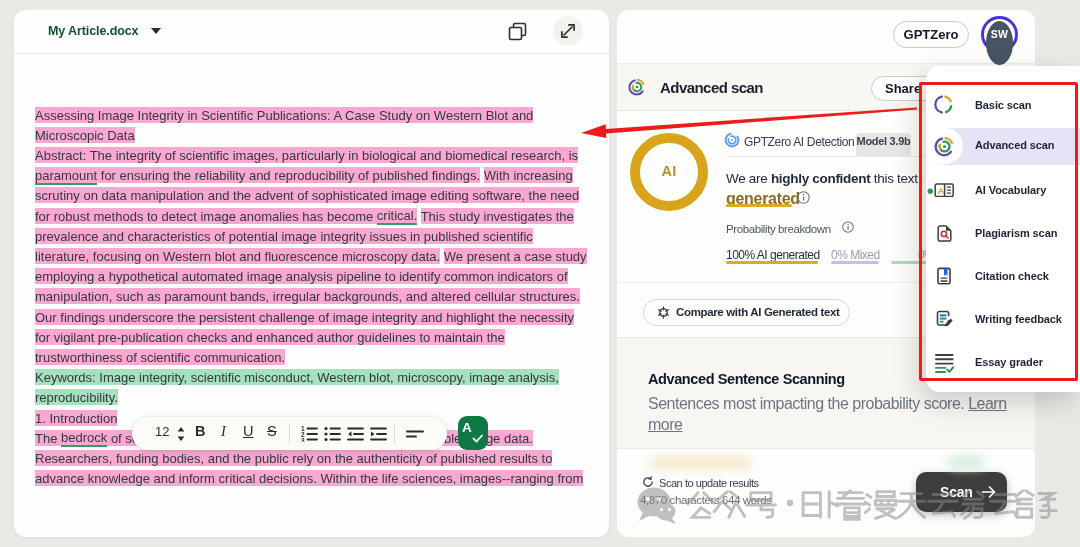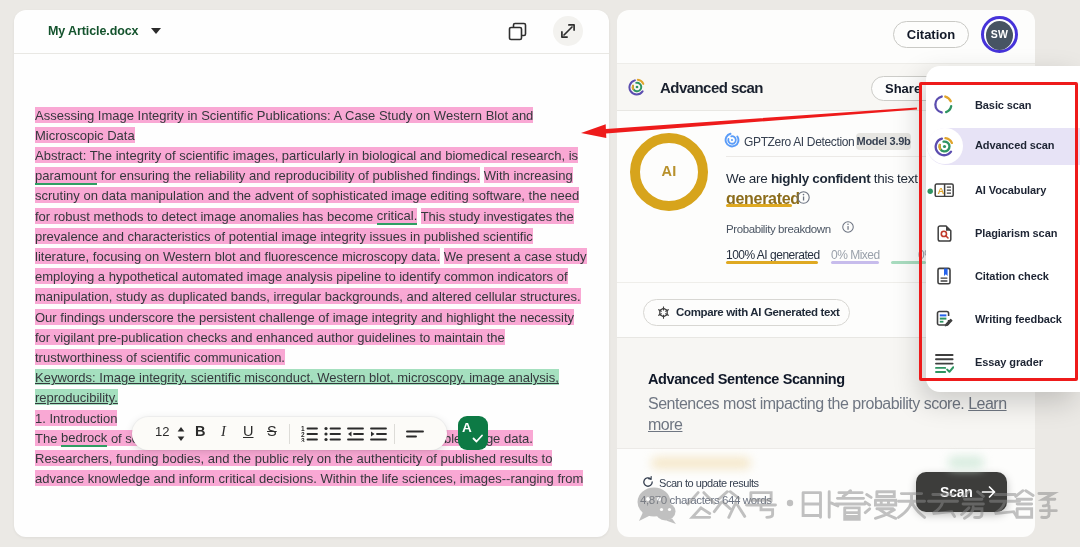--- a/index.html
+++ b/index.html
@@ -8,46 +8,46 @@
 .abs { position:absolute; }
 
 
 #leftcard { left:14px; top:10px; width:595px; height:527px; background:#fefefe; border-radius:12px; box-shadow:0 1px 3px rgba(0,0,0,0.06); }
 #lc-header { left:14px; top:10px; width:595px; height:44px; border-bottom:1px solid #e9e8e4; }
 #lc-title { left:48px; top:24px; font-size:12.5px; font-weight:bold; color:#14532d; letter-spacing:-0.1px; }
 #lc-caret { left:151px; top:28px; width:0; height:0; border-left:5px solid transparent; border-right:5px solid transparent; border-top:6px solid #2b2b2b; }
 #doc { left:35px; top:105.2px; font-size:13px; color:#35383d; }
 .ln { position:absolute; left:0; height:20px; line-height:20px; white-space:nowrap; }
 .hl { background:#f9a8d4; padding:0.5px 0; }
-.hg { background:#a5e0bf; padding:0.5px 0;text-decoration:underline; }
+.hg { background:#a5e0bf; padding:0.5px 0; }
 .gu { border-bottom:2px solid #2f9e63; }
 
 
 #toolbar { left:132px; top:417px; width:315px; height:33px; background:#fcfbf8; border-radius:17px; box-shadow:0 2px 8px rgba(0,0,0,0.13), 0 0 0 1px rgba(0,0,0,0.03); z-index:30; }
 #greenbtn { left:458px; top:416px; width:30px; height:34px; background:#0d7a45; border-radius:9px; z-index:31; }
 
 
 #rp-top { left:617px; top:10px; width:418px; height:54px; background:#fdfdfc; border-radius:12px 12px 0 0; border-bottom:1px solid #eeede9; }
 #rp-scanrow { left:617px; top:64px; width:418px; height:47px; background:#f8f7f4; border-bottom:1px solid #e8e7e3; }
 #rp-results { left:617px; top:111px; width:418px; height:171px; background:#fdfdfc; }
 #rp-compare { left:617px; top:282px; width:418px; height:55px; background:#fdfdfc; border-top:1px solid #efeeea; }
 #rp-sentence { left:617px; top:337px; width:418px; height:111px; background:#f7f6f3; border-top:1px solid #e8e7e3; }
 #rp-bottom { left:617px; top:448px; width:418px; height:89px; background:#fdfdfc; border-radius:0 0 12px 12px; border-top:1px solid #eceae7; }
 
 #feedback { left:893px; top:21px; width:76px; height:27px; border:1px solid #c9c9c5; border-radius:14px; background:#fdfdfc; font-size:13px; font-weight:bold; color:#111827; text-align:center; line-height:25px; }
 #avatar-ring { left:981px; top:16px; width:37px; height:37px; border-radius:50%; border:3px solid #4633d9; background:#fff; }
-#avatar { left:986px; top:21px; width:27px; height:29px; border-radius:50%; background:#475463; color:#fff; font-size:10.5px; font-weight:bold; text-align:center; line-height:27px; letter-spacing:0.3px; }
+#avatar { left:986px; top:21px; width:27px; height:44px; border-radius:50%; background:#475463; color:#fff; font-size:10.5px; font-weight:bold; text-align:center; line-height:27px; letter-spacing:0.3px; }
 
 #scan-title { left:660px; top:79px; font-size:15px; font-weight:bold; color:#1a212e; letter-spacing:-0.55px; }
 #share { left:871px; top:76px; width:84px; height:25px; border:1px solid #ccccc8; border-radius:13px; background:#fdfdfc; font-size:13px; font-weight:bold; color:#111827; text-align:left; padding-left:13px; line-height:23px; }
 
 
 #airing { left:630px; top:133px; width:78px; height:78px; border-radius:50%; border:10px solid #d7a41c; color:#b8912c; font-size:14.5px; font-weight:bold; text-align:center; line-height:57px; letter-spacing:0.2px; }
 #gptzrow { left:744px; top:135px; font-size:12px; letter-spacing:-0.35px; color:#374151; }
-#modelbadge { left:856px; top:133px; width:55px; height:17px; background:#e7e6e2; border-radius:4px; font-size:11px; font-weight:bold; color:#374151; text-align:center; line-height:17px; letter-spacing:-0.3px; white-space:nowrap; }
+#modelbadge { left:856px; top:133px; width:55px; height:24px; background:#e7e6e2; border-radius:4px; font-size:11px; font-weight:bold; color:#374151; text-align:center; line-height:17px; letter-spacing:-0.3px; white-space:nowrap; }
 #res-div { left:726px; top:156px; width:309px; height:1px; background:#eceae7; }
 .conf { position:absolute; font-size:13.5px; color:#1f2937; letter-spacing:-0.3px; }
 #gen-ul { left:726px; top:204px; width:66px; height:3px; background:#dfa922; border-radius:2px; }
 #prob { left:726px; top:223px; font-size:11.5px; color:#4b5563; letter-spacing:-0.4px; }
 .pct { position:absolute; top:248px; font-size:12px; letter-spacing:-0.5px;text-align:right; }
 .pu { position:absolute; top:261px; height:2.5px; border-radius:2px; }
 
 #cmpbtn { left:643px; top:299px; width:207px; height:27px; border:1px solid #d8d7d3; border-radius:14px; background:#fdfdfc; }
 #cmp-label { left:676px; top:306px; font-size:11.5px; font-weight:bold; color:#1f2937; letter-spacing:-0.35px; }
 
@@ -81,21 +81,21 @@
 <div class="abs" id="doc">
 <div class="ln" style="top:0px"><span class="hl">Assessing Image Integrity in Scientific Publications: A Case Study on Western Blot and</span></div>
 <div class="ln" style="top:20.2px"><span class="hl">Microscopic Data</span></div>
 <div class="ln" style="top:40.4px"><span class="hl">Abstract: The integrity of scientific images, particularly in biological and biomedical research, is</span></div>
 <div class="ln" style="top:60.6px"><span class="hl"><span class="gu">paramount</span> for ensuring the reliability and reproducibility of published findings.</span> <span class="hl">With increasing</span></div>
 <div class="ln" style="top:80.8px"><span class="hl">scrutiny on data manipulation and the advent of sophisticated image editing software, the need</span></div>
 <div class="ln" style="top:101.0px"><span class="hl">for robust methods to detect image anomalies has become <span class="gu">critical.</span></span> <span class="hl">This study investigates the</span></div>
 <div class="ln" style="top:121.2px"><span class="hl">prevalence and characteristics of potential image integrity issues in published scientific</span></div>
 <div class="ln" style="top:141.4px"><span class="hl">literature, focusing on Western blot and fluorescence microscopy data.</span> <span class="hl">We present a case study</span></div>
 <div class="ln" style="top:161.6px"><span class="hl">employing a hypothetical automated image analysis pipeline to identify common indicators of</span></div>
-<div class="ln" style="top:181.8px"><span class="hl">manipulation, study as duplicated bands, irregular backgrounds, and altered cellular structures.</span></div>
+<div class="ln" style="top:181.8px"><span class="hl">manipulation, such as paramount bands, irregular backgrounds, and altered cellular structures.</span></div>
 <div class="ln" style="top:202.0px"><span class="hl">Our findings underscore the persistent challenge of image integrity and highlight the necessity</span></div>
 <div class="ln" style="top:222.2px"><span class="hl">for vigilant pre-publication checks and enhanced author guidelines to maintain the</span></div>
 <div class="ln" style="top:242.4px"><span class="hl">trustworthiness of scientific communication.</span></div>
 <div class="ln" style="top:262.6px"><span class="hg">Keywords: Image integrity, scientific misconduct, Western blot, microscopy, image analysis,</span></div>
 <div class="ln" style="top:282.8px"><span class="hg">reproducibility.</span></div>
 <div class="ln" style="top:303.0px"><span class="hl">1. Introduction</span></div>
 <div class="ln" style="top:323.2px"><span class="hl">The <span class="gu">bedrock</span> of scientific progress rests upon the integrity of fully verifiable image data.</span></div>
 <div class="ln" style="top:343.4px"><span class="hl">Researchers, funding bodies, and the public rely on the authenticity of published results to</span></div>
 <div class="ln" style="top:363.6px"><span class="hl">advance knowledge and inform critical decisions. Within the life sciences, images--ranging from</span></div>
 </div>
@@ -103,21 +103,21 @@
 <div class="abs" id="toolbar"></div>
 <div class="abs" id="greenbtn"></div>
 
 <div class="abs" id="rp-top"></div>
 <div class="abs" id="rp-scanrow"></div>
 <div class="abs" id="rp-results"></div>
 <div class="abs" id="rp-compare"></div>
 <div class="abs" id="rp-sentence"></div>
 <div class="abs" id="rp-bottom"></div>
 
-<div class="abs" id="feedback">Citation</div>
+<div class="abs" id="feedback">GPTZero</div>
 <div class="abs" id="avatar-ring"></div>
 <div class="abs" id="avatar">SW</div>
 
 <div class="abs" id="scan-title">Advanced scan</div>
 <div class="abs" id="share">Share</div>
 
 <div class="abs" id="airing">AI</div>
 <div class="abs" id="gptzrow">GPTZero AI Detection</div>
 <div class="abs" id="modelbadge">Model 3.9b</div>
 <div class="abs" id="res-div"></div>

